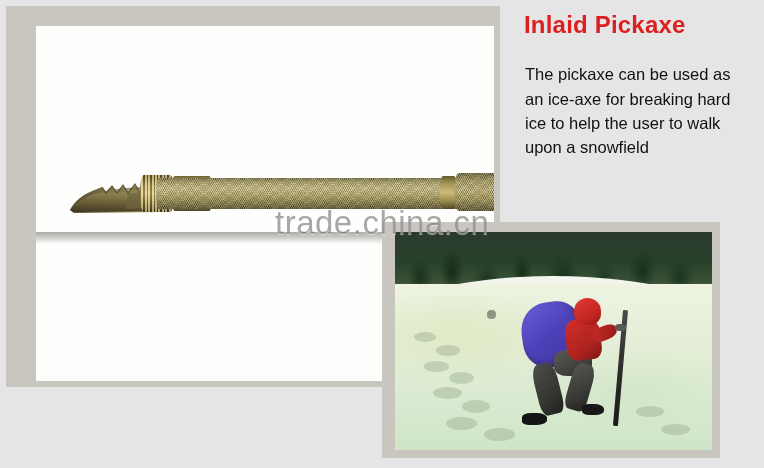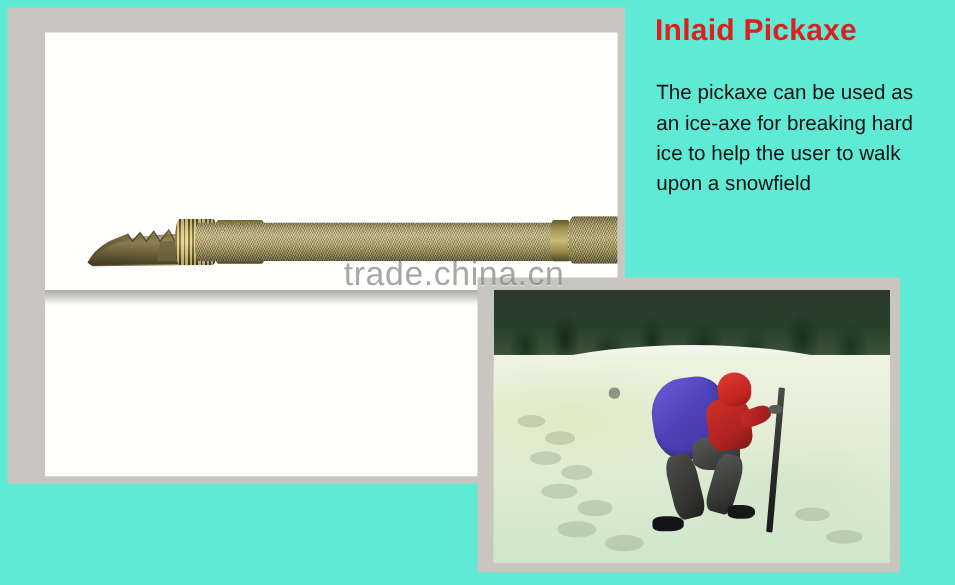--- a/index.html
+++ b/index.html
@@ -13,21 +13,21 @@
     position: relative;
     overflow: hidden;
     font-family: "Liberation Sans", sans-serif;
   }
 
   #stage {
     position: absolute;
     left: 0; top: 0;
     width: 764px;
     height: 468px;
-    background: #5eead4;
+    background: #e5e5e5;
   }
 
   
   .product-panel {
     position: absolute;
     left: 6px;
     top: 6px;
     width: 494px;
     height: 381px;
     background: #c9c6c0;
@@ -323,21 +323,21 @@
     width: 3%; height: 4%;
     border-radius: 45%;
     background: #8d9482;
   }
 
   
   .watermark {
     position: absolute;
     left: 275px;
     top: 204px;
-    font-size: 27px;
+    font-size: 33px;
     font-weight: normal;
     color: rgba(95,95,95,0.55);
     letter-spacing: 0.5px;
     white-space: nowrap;
     pointer-events: none;
     text-shadow: 0 1px 0 rgba(255,255,255,0.55);
   }
 </style>
 </head>
 <body>

